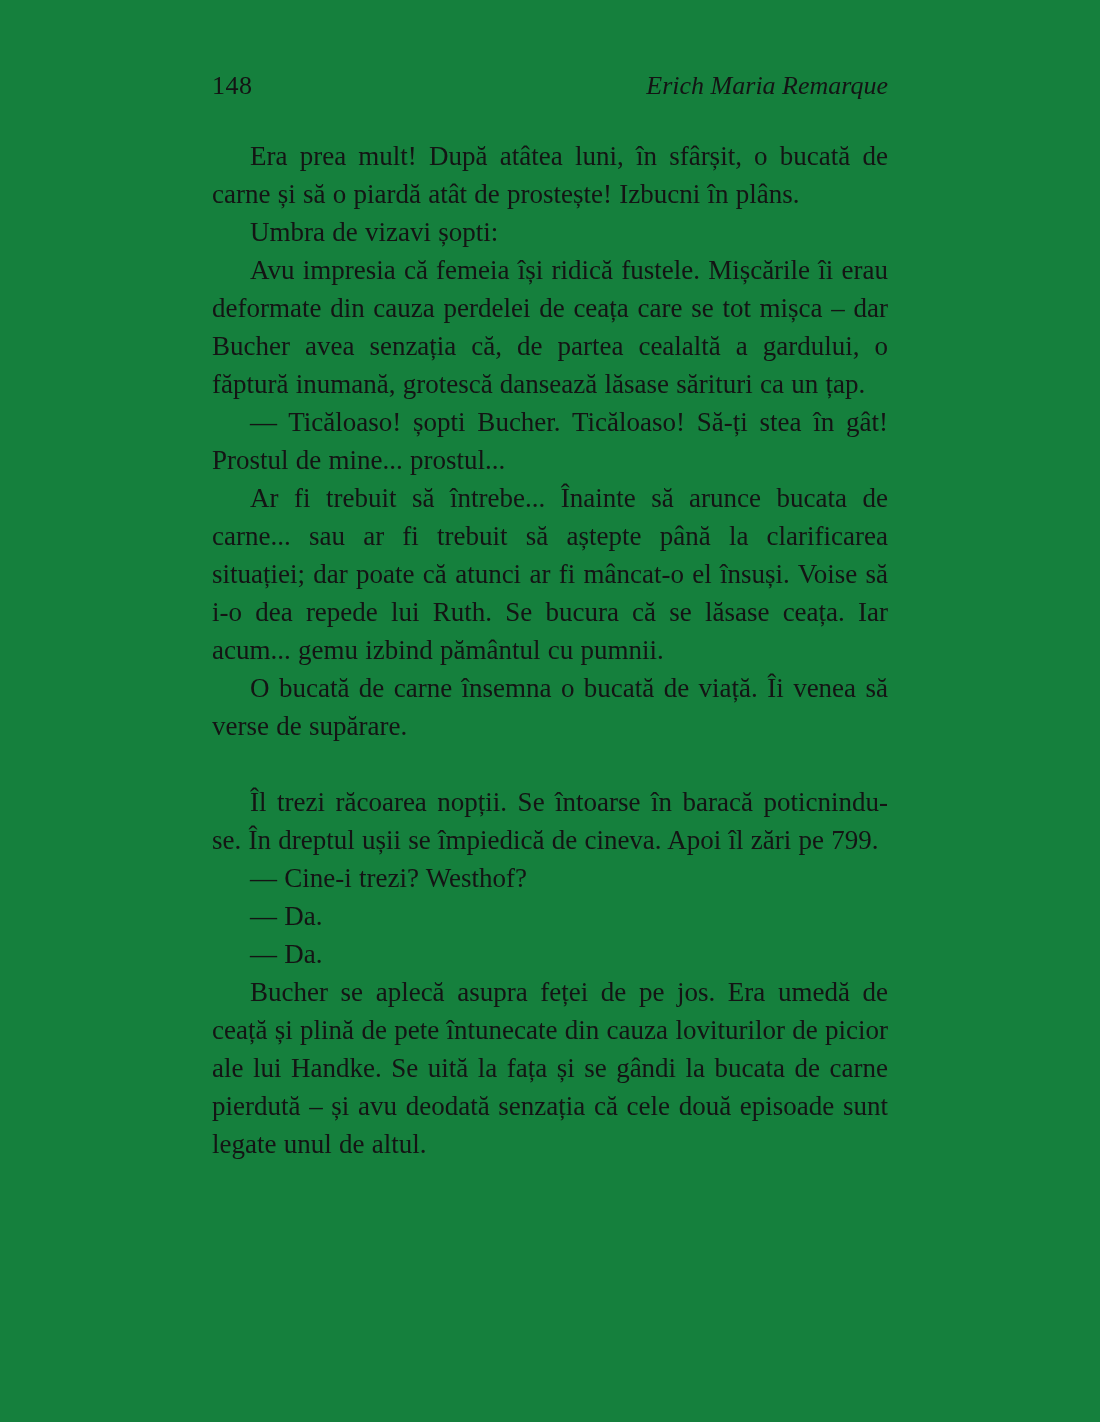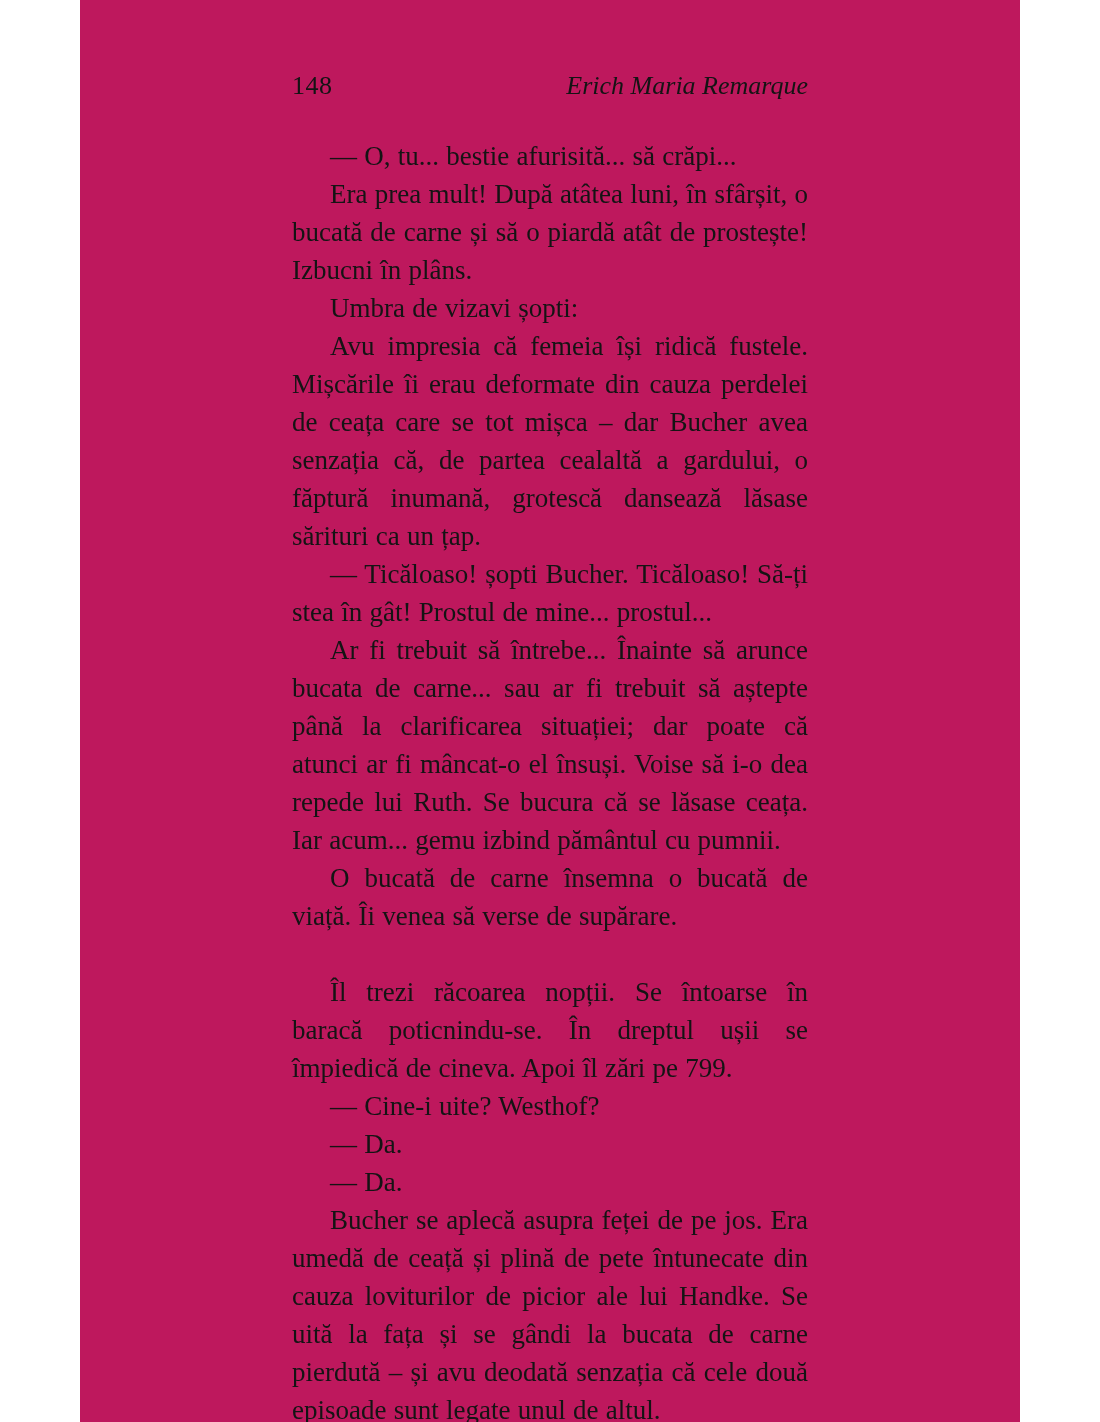--- a/index.html
+++ b/index.html
@@ -2,24 +2,24 @@
 <html lang="ro"><head>
 <meta charset="utf-8">
 <style>
   html, body {
     margin: 0;
     padding: 0;
     background: #ffffff;
   }
   .page {
     position: relative;
-    width: 940px;
+    width: 1100px;
     height: 1422px;
     margin: 0 auto;
-    background: #be185d;
+    background: #15803d;
     box-sizing: border-box;
     padding: 70px 212px 0 212px;
     font-family: "Liberation Serif", "DejaVu Serif", serif;
     color: #141414;
     overflow: hidden;
   }
   .running-header {
     display: flex;
     justify-content: space-between;
     align-items: baseline;
@@ -51,27 +51,26 @@
 <body>
 
 <div class="page">
 
   <div class="running-header">
     <span class="page-number">148</span>
     <span class="author">Erich Maria Remarque</span>
   </div>
 
   <div class="body-text">
-    <p>— O, tu... bestie afurisită... să crăpi...</p>
     <p>Era prea mult! După atâtea luni, în sfârșit, o bucată de carne și să o piardă atât de prostește! Izbucni în plâns.</p>
     <p>Umbra de vizavi șopti:</p>
     <p>Avu impresia că femeia își ridică fustele. Mișcările îi erau deformate din cauza perdelei de ceața care se tot mișca – dar Bucher avea senzația că, de partea cealaltă a gardului, o făptură inumană, grotescă dansează lăsase sărituri ca un țap.</p>
     <p>— Ticăloaso! șopti Bucher. Ticăloaso! Să-ți stea în gât! Prostul de mine... prostul...</p>
     <p>Ar fi trebuit să întrebe... Înainte să arunce bucata de carne... sau ar fi trebuit să aștepte până la clarificarea situației; dar poate că atunci ar fi mâncat-o el însuși. Voise să i-o dea repede lui Ruth. Se bucura că se lăsase ceața. Iar acum... gemu izbind pământul cu pumnii.</p>
     <p>O bucată de carne însemna o bucată de viață. Îi venea să verse de supărare.</p>
     <p class="section-start">Îl trezi răcoarea nopții. Se întoarse în baracă poticnindu-se. În dreptul ușii se împiedică de cineva. Apoi îl zări pe 799.</p>
-    <p>— Cine-i uite? Westhof?</p>
+    <p>— Cine-i trezi? Westhof?</p>
     <p>— Da.</p>
     <p>— Da.</p>
     <p>Bucher se aplecă asupra feței de pe jos. Era umedă de ceață și plină de pete întunecate din cauza loviturilor de picior ale lui Handke. Se uită la fața și se gândi la bucata de carne pierdută – și avu deodată senzația că cele două episoade sunt legate unul de altul.</p>
   </div>
 
 </div>
 
 </body></html>

